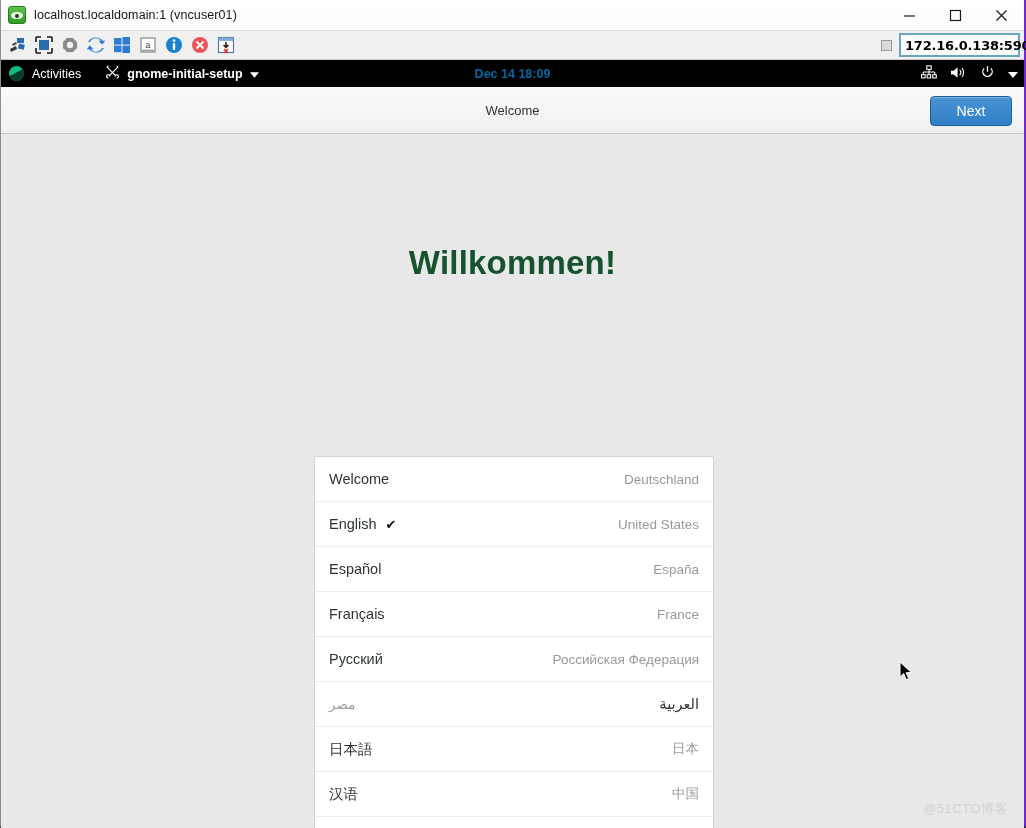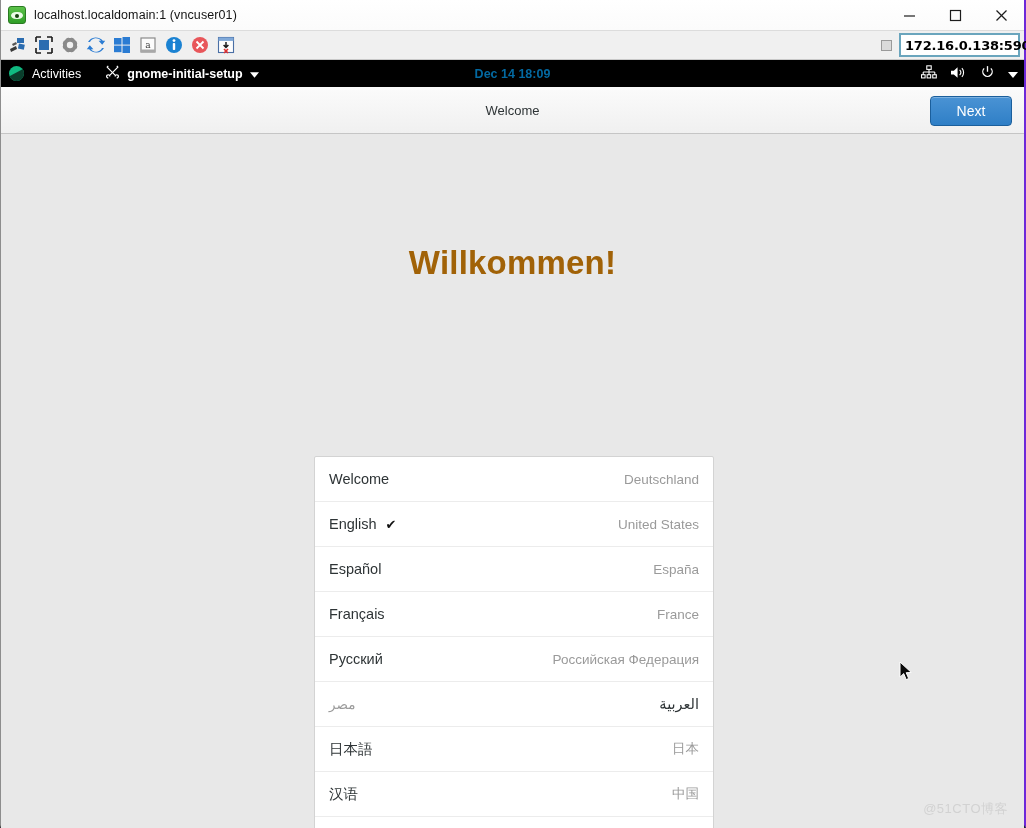--- a/index.html
+++ b/index.html
@@ -193,21 +193,21 @@
 
   
   .content {
     position: relative;
     height: 694px;
     background: #e8e8e8;
   }
   .welcome {
     text-align: center;
     font-size: 33px;
-    color: #a16207;
+    color: #14532d;
     font-weight: bold;
     padding-top: 110px;
     letter-spacing: 0.2px;
   }
   .lang-list {
     position: absolute;
     left: 313px; top: 322px;
     width: 400px;
     background: #ffffff;
     border: 1px solid #d3d3d3;

